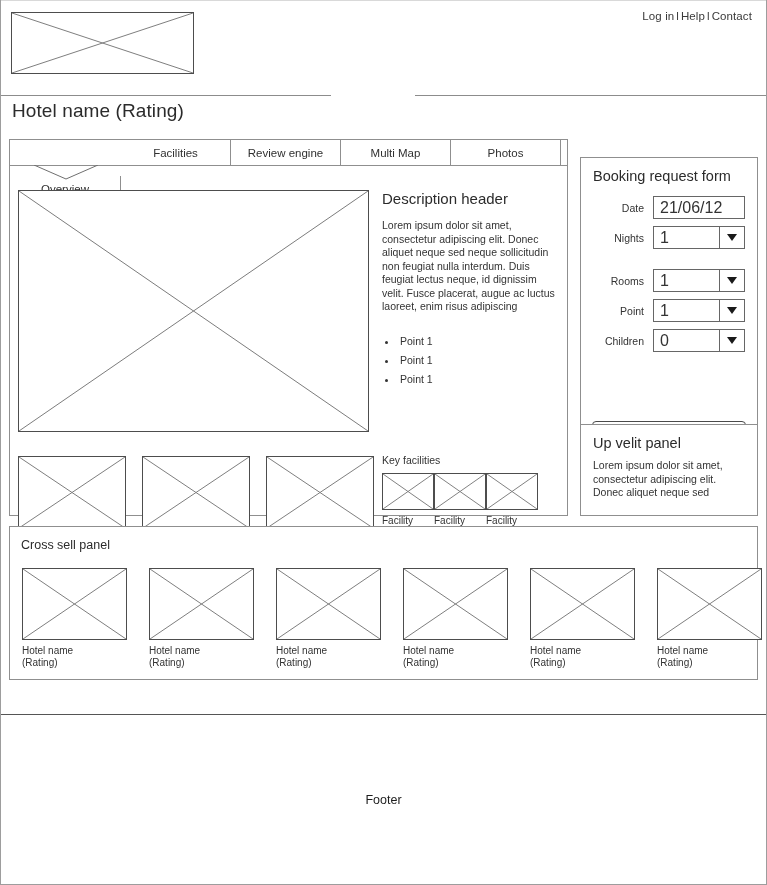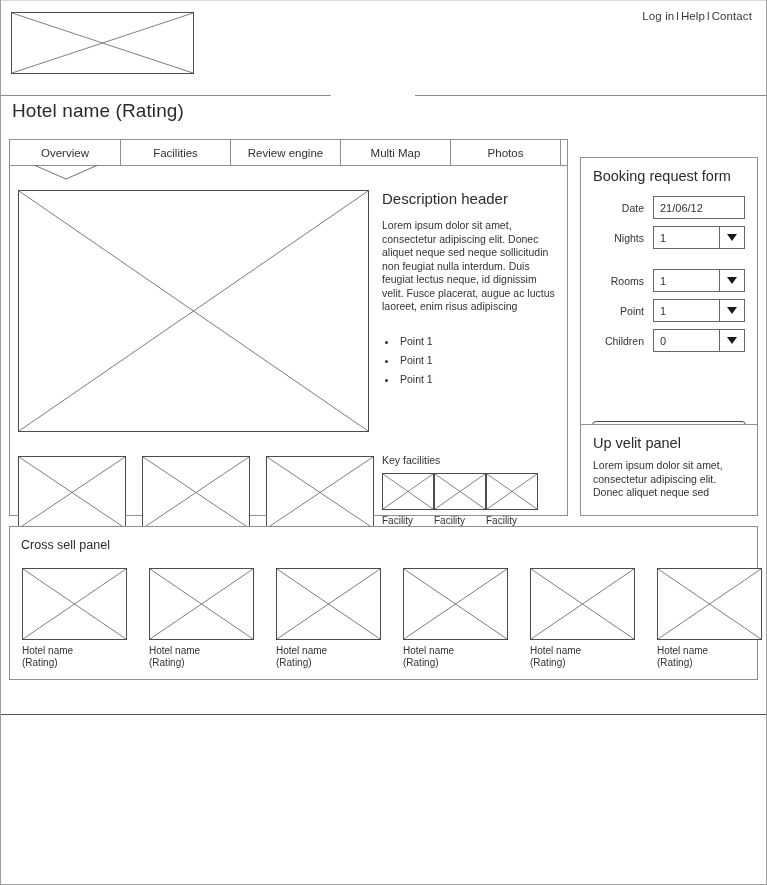--- a/index.html
+++ b/index.html
@@ -157,21 +157,21 @@
     border-right: 1px solid #8f8f8f;
     font-size: 11.5px;
     color: #303030;
     display: flex;
     align-items: center;
     justify-content: center;
     background: #ffffff;
     cursor: pointer;
     height: 25px;
   }
-  .stab:first-child { width: 111px; }
+  .stab:first-child { width: 111px; margin-top: 36px; }
   .stab:last-child { border-right: none; flex: 1 1 auto; }
   
   .stab-pointer {
     position: absolute;
     left: 24px;
     top: 25px;
     width: 64px;
     height: 15px;
     pointer-events: none;
   }
@@ -274,21 +274,21 @@
     text-align: right;
     padding-right: 9px;
     white-space: nowrap;
   }
   .field {
     box-sizing: border-box;
     width: 92px;
     height: 23px;
     border: 1px solid #666;
     background: #fff;
-    font-size: 11px;
+    font-size: 16px;
     color: #333;
     display: flex;
     align-items: center;
     padding-left: 6px;
   }
   .select {
     position: relative;
     padding-right: 26px;
   }
   .select .caret-box {
@@ -666,14 +666,17 @@
         <div class="cs-name">
           <div>Hotel name</div>
           <div>(Rating)</div>
         </div>
       </div>
 
     </div>
   </div>
 
   <div class="footer-divider"></div>
+  <div class="footer">
+    <span>Footer</span>
+  </div>
 
 </div>
 
 </body></html>

